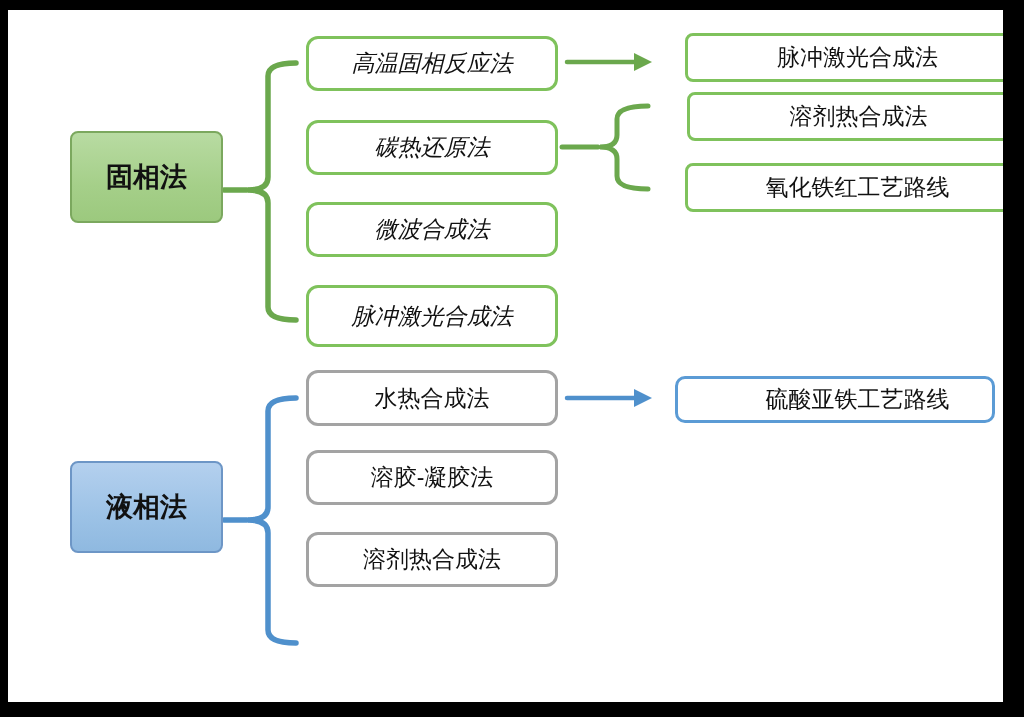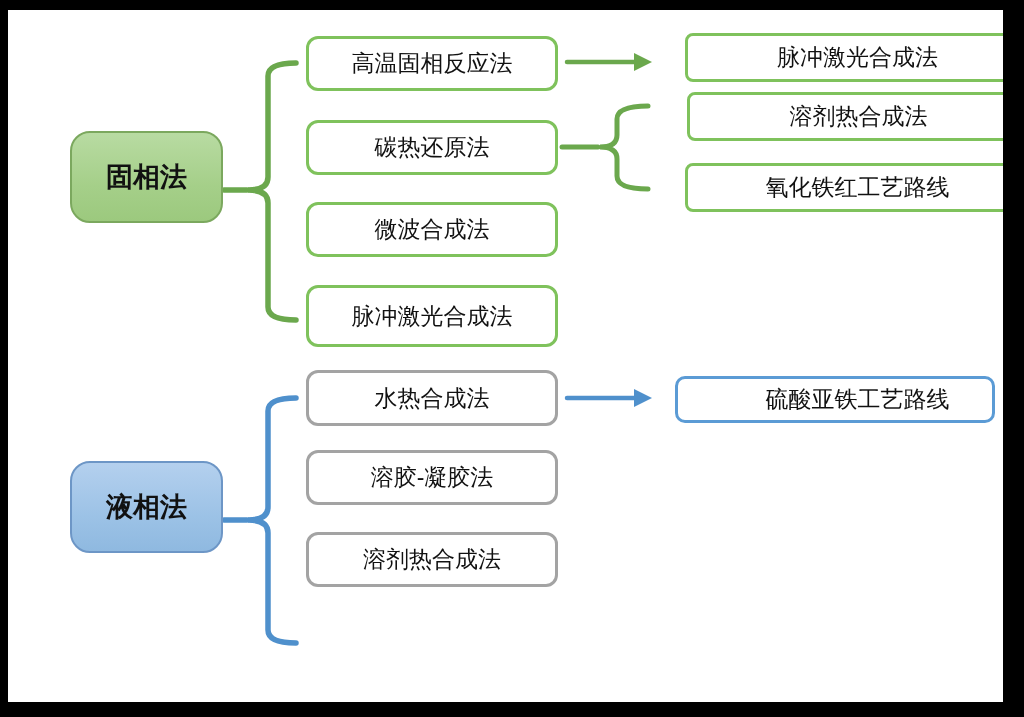--- a/index.html
+++ b/index.html
@@ -22,38 +22,38 @@
   }
   .node{
     position:absolute;
     display:flex;align-items:center;justify-content:center;
     box-sizing:border-box;
     color:#111;
     text-align:center;
     white-space:nowrap;
   }
   .parent{
-    border-radius:20px;
+    border-radius:8px;
     font-weight:bold;
     font-size:27px;
   }
   .parent.green{
     background:linear-gradient(180deg,#b8dba2 0%,#a5cf89 60%,#9cc97e 100%);
     border:2px solid #7ba85e;
   }
   .parent.blue{
     background:linear-gradient(180deg,#b4d0ee 0%,#9cc2e6 60%,#8fb9e0 100%);
     border:2px solid #6d96c6;
   }
   .method{
     background:#ffffff;
     border-radius:12px;
     font-size:23px;
   }
-  .method.green{border:3px solid #7fc25c;}
+  .method.green{border:3px solid #7fc25c;font-style:italic;}
   .method.blue{border:3px solid #a3a3a3;}
   .route{
     background:#ffffff;
     font-size:23px;
   }
   .route.green{
     border:3px solid #7fc25c;
     border-radius:8px;
   }
   .route.blue{

